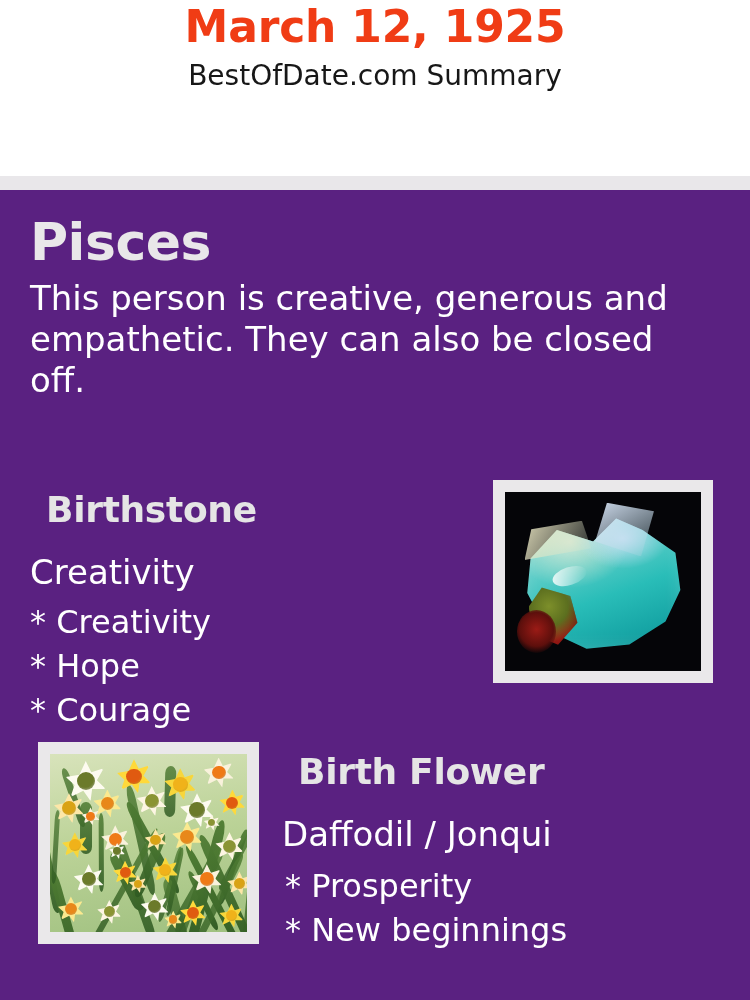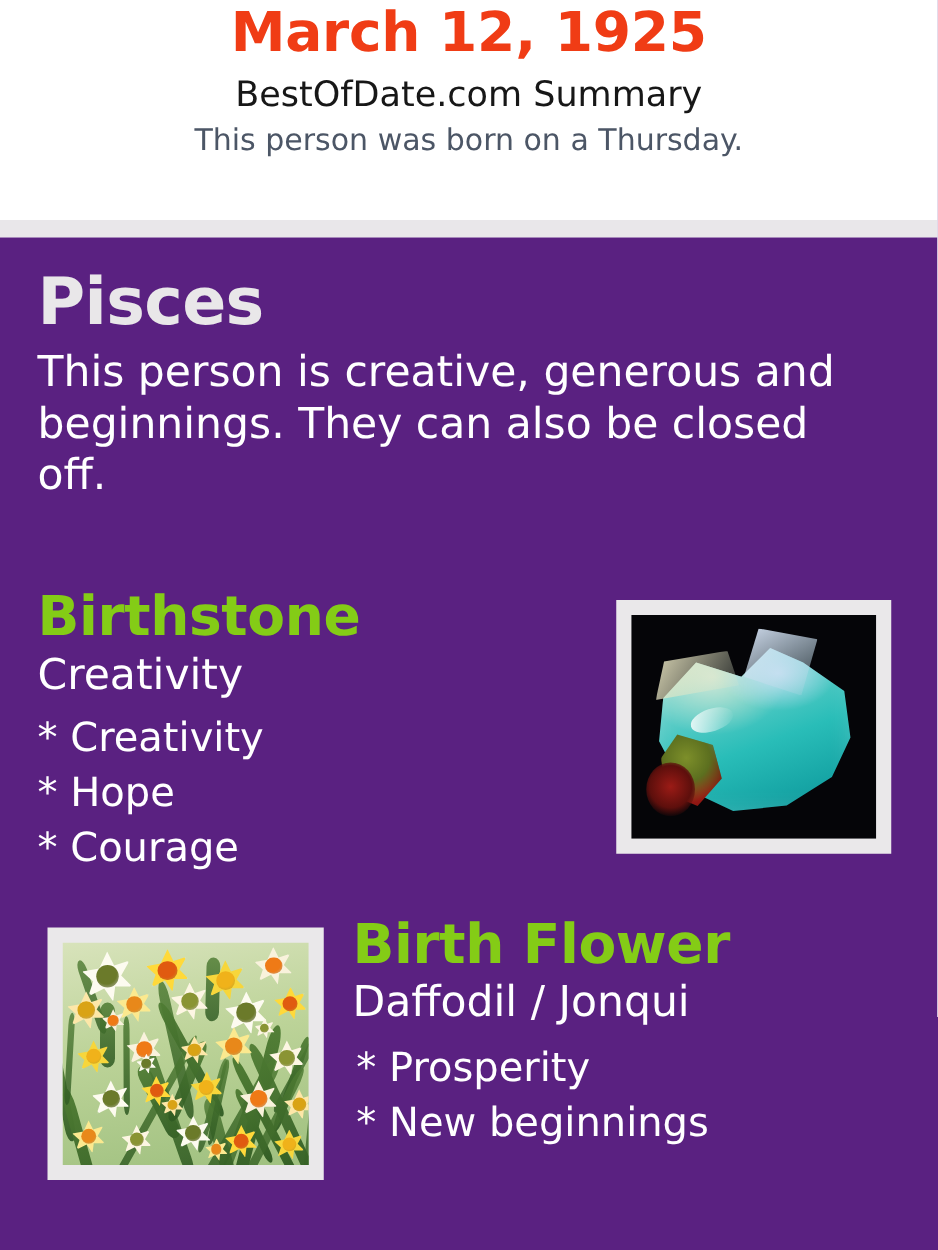--- a/index.html
+++ b/index.html
@@ -101,25 +101,25 @@
   }
 
   
   .stone-block {
     position: absolute;
     left: 30px;
     top: 278px;
     width: 450px;
   }
   .section-heading {
-    color: #84cc16;
-    font-size: 44px;
+    color: #e5e5e5;
+    font-size: 36px;
     font-weight: bold;
     line-height: 52px;
-    margin: 0;
+    margin: 16px;
     letter-spacing: -0.3px;
   }
   .section-subname {
     color: #ffffff;
     font-size: 34px;
     font-weight: normal;
     line-height: 40px;
     margin: 0;
   }
   .bullet-list {
@@ -273,30 +273,29 @@
   }
 </style>
 </head>
 <body>
 
 <div class="card">
 
   <div class="header">
     <div class="header-date">March 12, 1925</div>
     <div class="header-site">BestOfDate.com Summary</div>
-    <div class="header-dayline">This person was born on a Thursday.</div>
   </div>
 
   <div class="divider"></div>
 
   <div class="body-panel">
 
     <div class="zodiac">
       <div class="zodiac-title">Pisces</div>
-      <div class="zodiac-desc">This person is creative, generous and beginnings. They can also be closed off.</div>
+      <div class="zodiac-desc">This person is creative, generous and empathetic. They can also be closed off.</div>
     </div>
 
     <div class="stone-block">
       <div class="section-heading">Birthstone</div>
       <div class="section-subname">Creativity</div>
       <ul class="bullet-list">
         <li>* Creativity</li>
         <li>* Hope</li>
         <li>* Courage</li>
       </ul>

